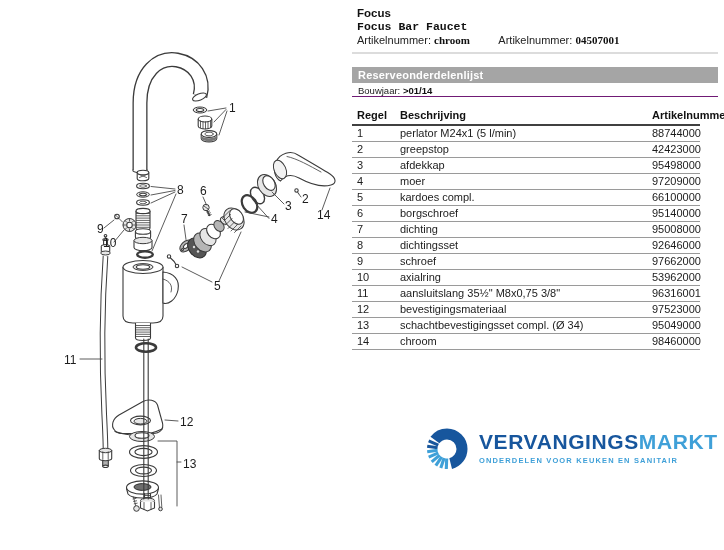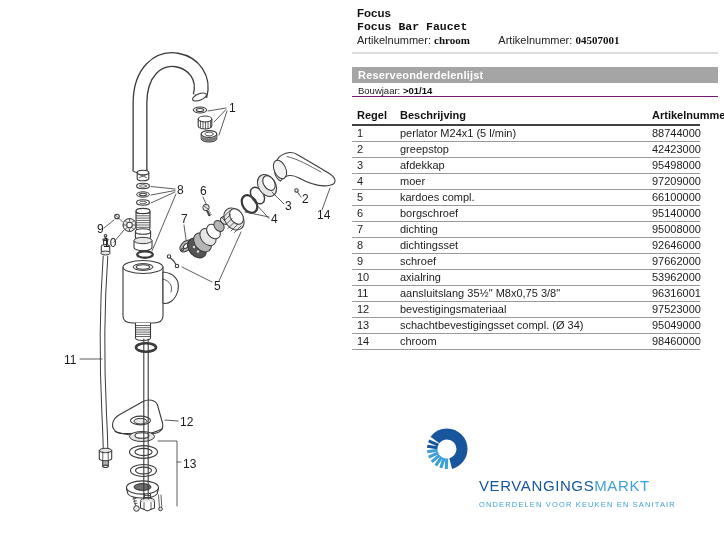--- a/index.html
+++ b/index.html
@@ -26,24 +26,24 @@
   .bar{position:absolute;left:0;top:67px;width:366px;height:16px;background:#a5a5a5;color:#fff;font-weight:bold;font-size:11px;line-height:16px;padding-left:6px;box-sizing:border-box;letter-spacing:.2px;}
   .bouwjaar{position:absolute;left:0;top:84px;width:366px;height:13px;font-size:9.5px;line-height:13px;padding-left:6px;box-sizing:border-box;border-bottom:1px solid #701a75;color:#222;white-space:nowrap;}
   .bouwjaar b{color:#111;}
   table.parts{position:absolute;left:0;top:107px;width:348px;border-collapse:collapse;table-layout:fixed;}
   table.parts th{font-size:11px;font-weight:bold;text-align:left;padding:2px 0 3px 0;border-bottom:2px solid #404040;color:#111;white-space:nowrap;overflow:visible;}
   table.parts td{font-size:11px;padding:1px 0 2px 0;border-bottom:1px solid #9a9a9a;color:#1c1c1c;white-space:nowrap;overflow:visible;}
   .c1{padding-left:5px !important;}
   
   .logo{position:absolute;left:424px;top:426px;display:flex;align-items:flex-start;}
   .logo-text{margin-left:9px;padding-top:5px;}
-  .logo-name{font-size:15px;font-weight:normal;letter-spacing:.6px;line-height:22px;white-space:nowrap;margin-top:44px;}
+  .logo-name{font-size:21px;font-weight:bold;letter-spacing:.6px;line-height:22px;white-space:nowrap;}
   .logo-name .p1{color:#17569d;}
   .logo-name .p2{color:#3fa0d8;}
-  .logo-tagline{font-size:7.5px;font-weight:normal;letter-spacing:1.15px;color:#3fa0d8;margin-top:3px;white-space:nowrap;}
+  .logo-tagline{font-size:7.5px;font-weight:bold;letter-spacing:1.15px;color:#3fa0d8;margin-top:3px;white-space:nowrap;}
 </style>
 </head>
 <body>
 
 <div class="page">
 
   <svg class="diagram-svg" width="345" height="550" viewBox="0 0 345 550">
 
     <g>
       <circle cx="105.5" cy="235.8" r="1.3" class="fw"></circle>

